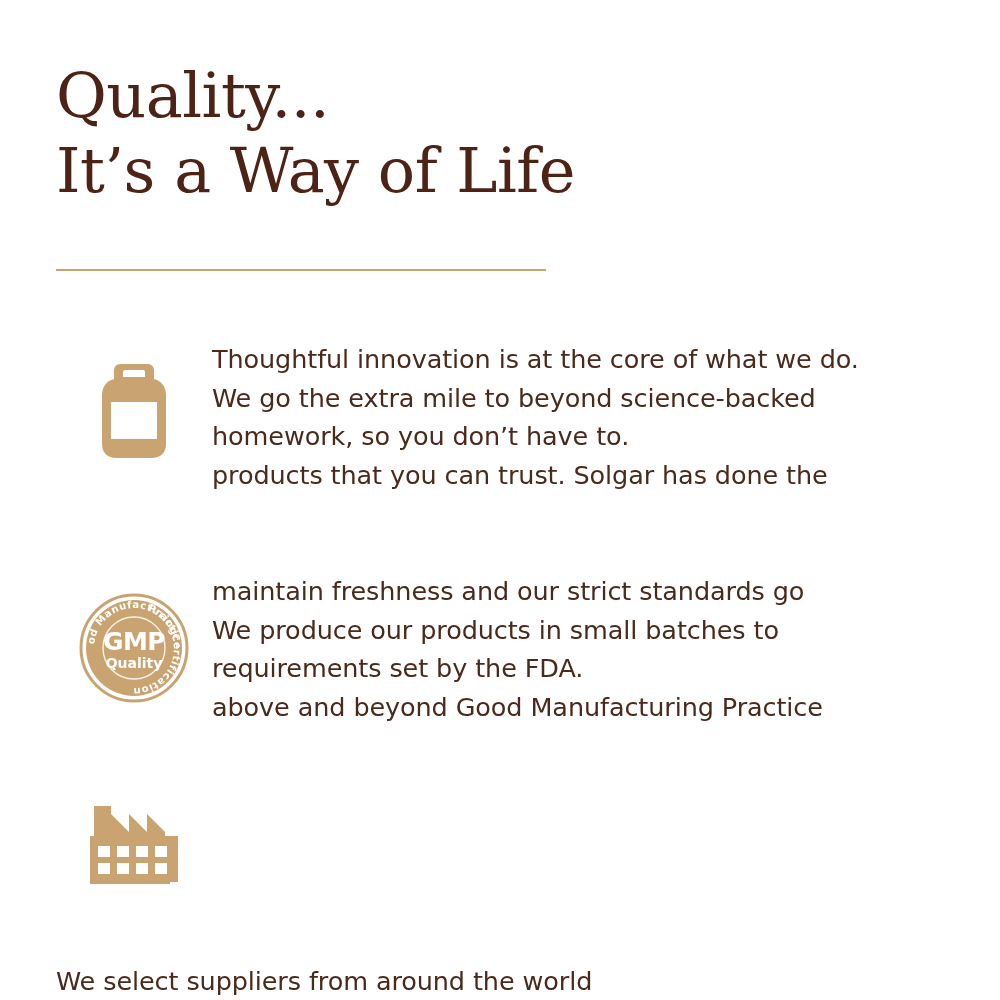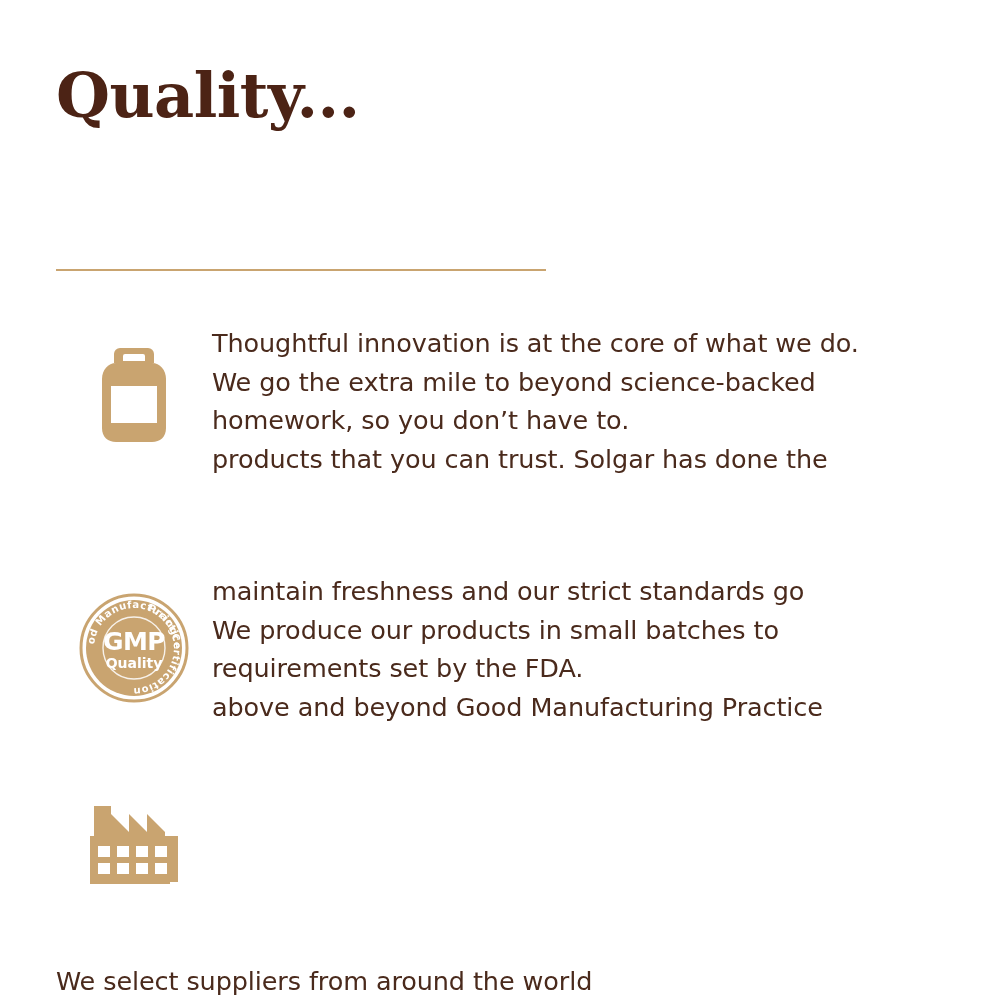--- a/index.html
+++ b/index.html
@@ -27,21 +27,21 @@
     position: absolute;
     left: 56px;
     top: 58px;
     width: 860px;
   }
   .heading-line {
     font-family: "DejaVu Serif", "Liberation Serif", serif;
     color: #4c2315;
     font-size: 62px;
     line-height: 75px;
-    font-weight: 700;
+    font-weight: 400;
     letter-spacing: -0.5px;
     white-space: nowrap;
   }
 
   .divider {
     position: absolute;
     left: 56px;
     top: 269px;
     width: 490px;
     height: 2px;
@@ -49,21 +49,21 @@
   }
 
   
   .feature-row {
     position: absolute;
     left: 56px;
     width: 900px;
     display: flex;
     align-items: flex-start;
   }
-  #feature-row-0 { top: 324px; }
+  #feature-row-0 { top: 340px; }
   #feature-row-1 { top: 572px; }
   #feature-row-2 { top: 800px; flex-direction: column; }
 
   .icon-cell {
     width: 156px;
     flex: 0 0 156px;
     display: flex;
     justify-content: center;
     align-items: flex-start;
   }
@@ -90,20 +90,21 @@
   
   .factory-icon { display: block; }
 </style>
 </head>
 <body>
 
 <div class="page">
 
   <div class="heading-block">
     <div class="heading-line">Quality...</div>
+    <div class="heading-line">It’s a Way of Life</div>
   </div>
 
   <div class="divider"></div>
 
   <div class="feature-row" id="feature-row-0">
     <div class="icon-cell">
       <svg class="jar-icon" width="72" height="98" viewBox="0 0 72 98" aria-hidden="true">
 
         <path d="M22 2 h28 a6 6 0 0 1 6 6 v9 h-40 v-9 a6 6 0 0 1 6 -6 z
                  M27 8 h18 a2 2 0 0 1 2 2 v5 h-22 v-5 a2 2 0 0 1 2 -2 z" fill="#c9a470" fill-rule="evenodd"></path>

